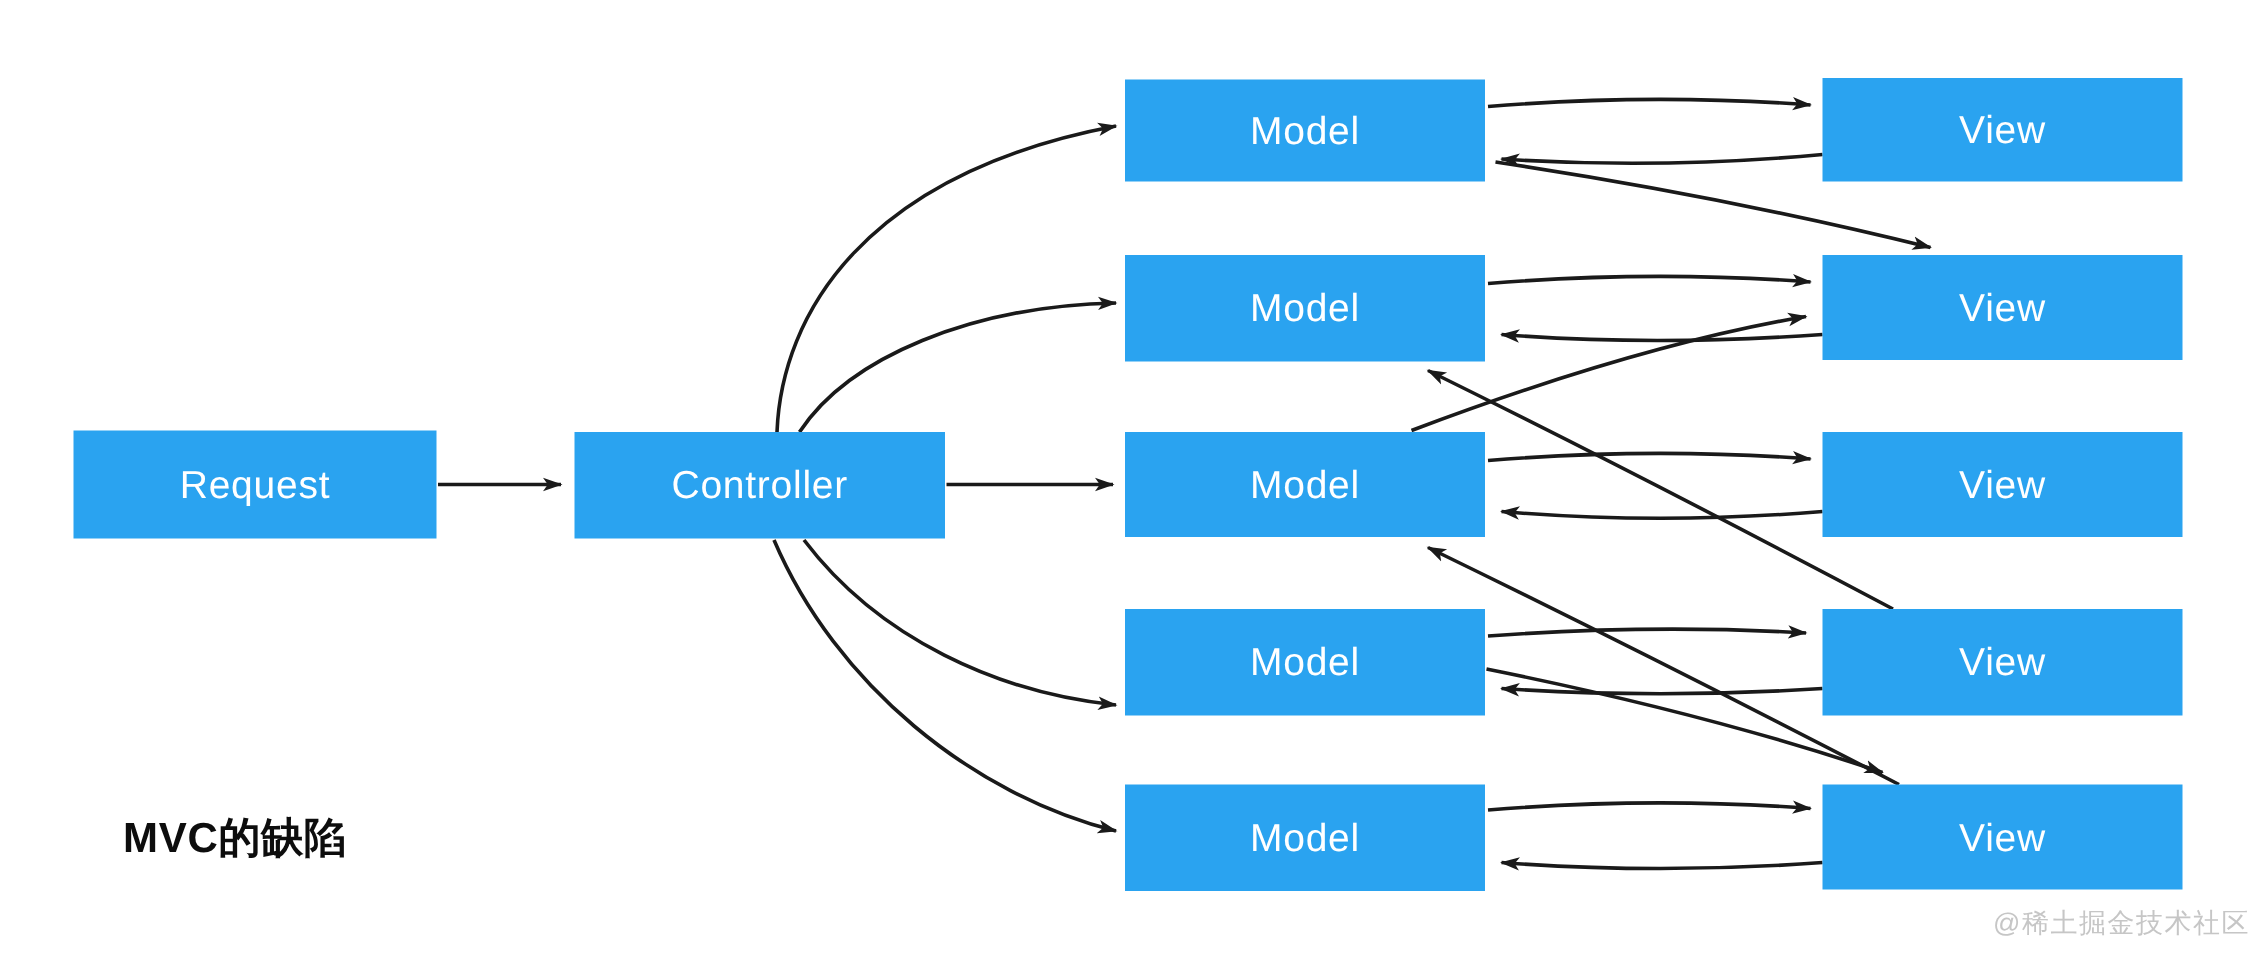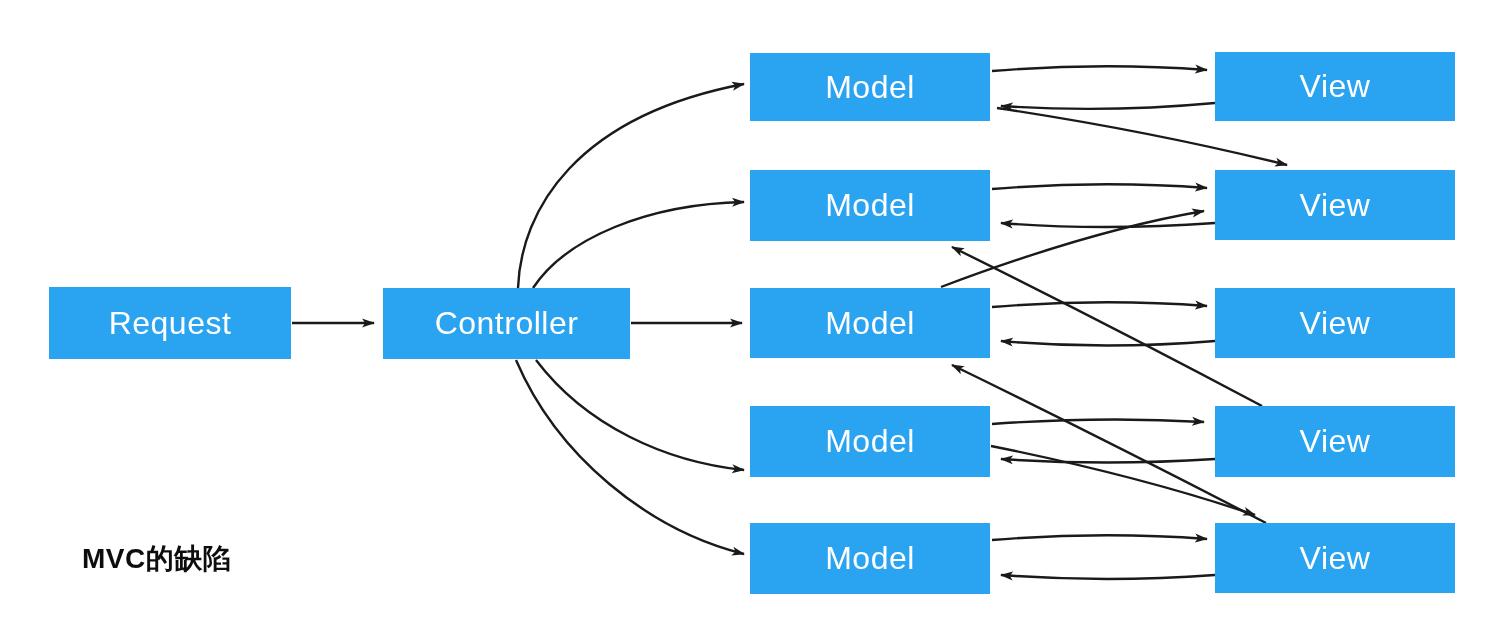--- a/index.html
+++ b/index.html
@@ -31,21 +31,21 @@
     fill: var(--arrow, #1a1a1a);
     stroke: none;
   }
   .node {
     position: absolute;
     display: flex;
     align-items: center;
     justify-content: center;
     background: var(--box, #2aa3f0);
     color: var(--boxText, #ffffff);
-    font-size: 32px;
+    font-size: 26px;
     font-weight: 500;
     letter-spacing: 0.5px;
     user-select: none;
   }
   .diagram-title {
     position: absolute;
     left: 82px;
     top: 540px;
     font-size: 28px;
     font-weight: 700;
@@ -87,20 +87,21 @@
       <path d="M1215,341 Q1106,350 1001,341" class="edge" marker-end="url(#arrow)"></path>
       <path d="M1262,406 Q1100,320 952,247" class="edge" marker-end="url(#arrow)"></path>
       <path d="M992,424 Q1102,416 1204,422" class="edge" marker-end="url(#arrow)"></path>
       <path d="M1215,459 Q1106,466 1001,459" class="edge" marker-end="url(#arrow)"></path>
       <path d="M1266,523 Q1102,438 952,365" class="edge" marker-end="url(#arrow)"></path>
       <path d="M991,446 Q1140,476 1255,515" class="edge" marker-end="url(#arrow)"></path>
       <path d="M992,540 Q1102,531 1207,539" class="edge" marker-end="url(#arrow)"></path>
       <path d="M1215,575 Q1106,583 1001,575" class="edge" marker-end="url(#arrow)"></path>
     </svg>
   <div class="diagram-title">MVC的缺陷</div>
+  <div class="watermark">@稀土掘金技术社区</div>
 <div class="node" style="left: 383px; top: 288px; width: 247px; height: 71px;">Controller</div>
     <div class="node" style="left: 49px; top: 287px; width: 242px; height: 72px;">Request</div>
     <div class="node" style="left: 750px; top: 53px; width: 240px; height: 68px;">Model</div>
     <div class="node" style="left: 750px; top: 170px; width: 240px; height: 71px;">Model</div>
     <div class="node" style="left: 750px; top: 288px; width: 240px; height: 70px;">Model</div>
     <div class="node" style="left: 750px; top: 406px; width: 240px; height: 71px;">Model</div>
     <div class="node" style="left: 750px; top: 523px; width: 240px; height: 71px;">Model</div>
     <div class="node" style="left: 1215px; top: 52px; width: 240px; height: 69px;">View</div>
     <div class="node" style="left: 1215px; top: 170px; width: 240px; height: 70px;">View</div>
     <div class="node" style="left: 1215px; top: 288px; width: 240px; height: 70px;">View</div>

